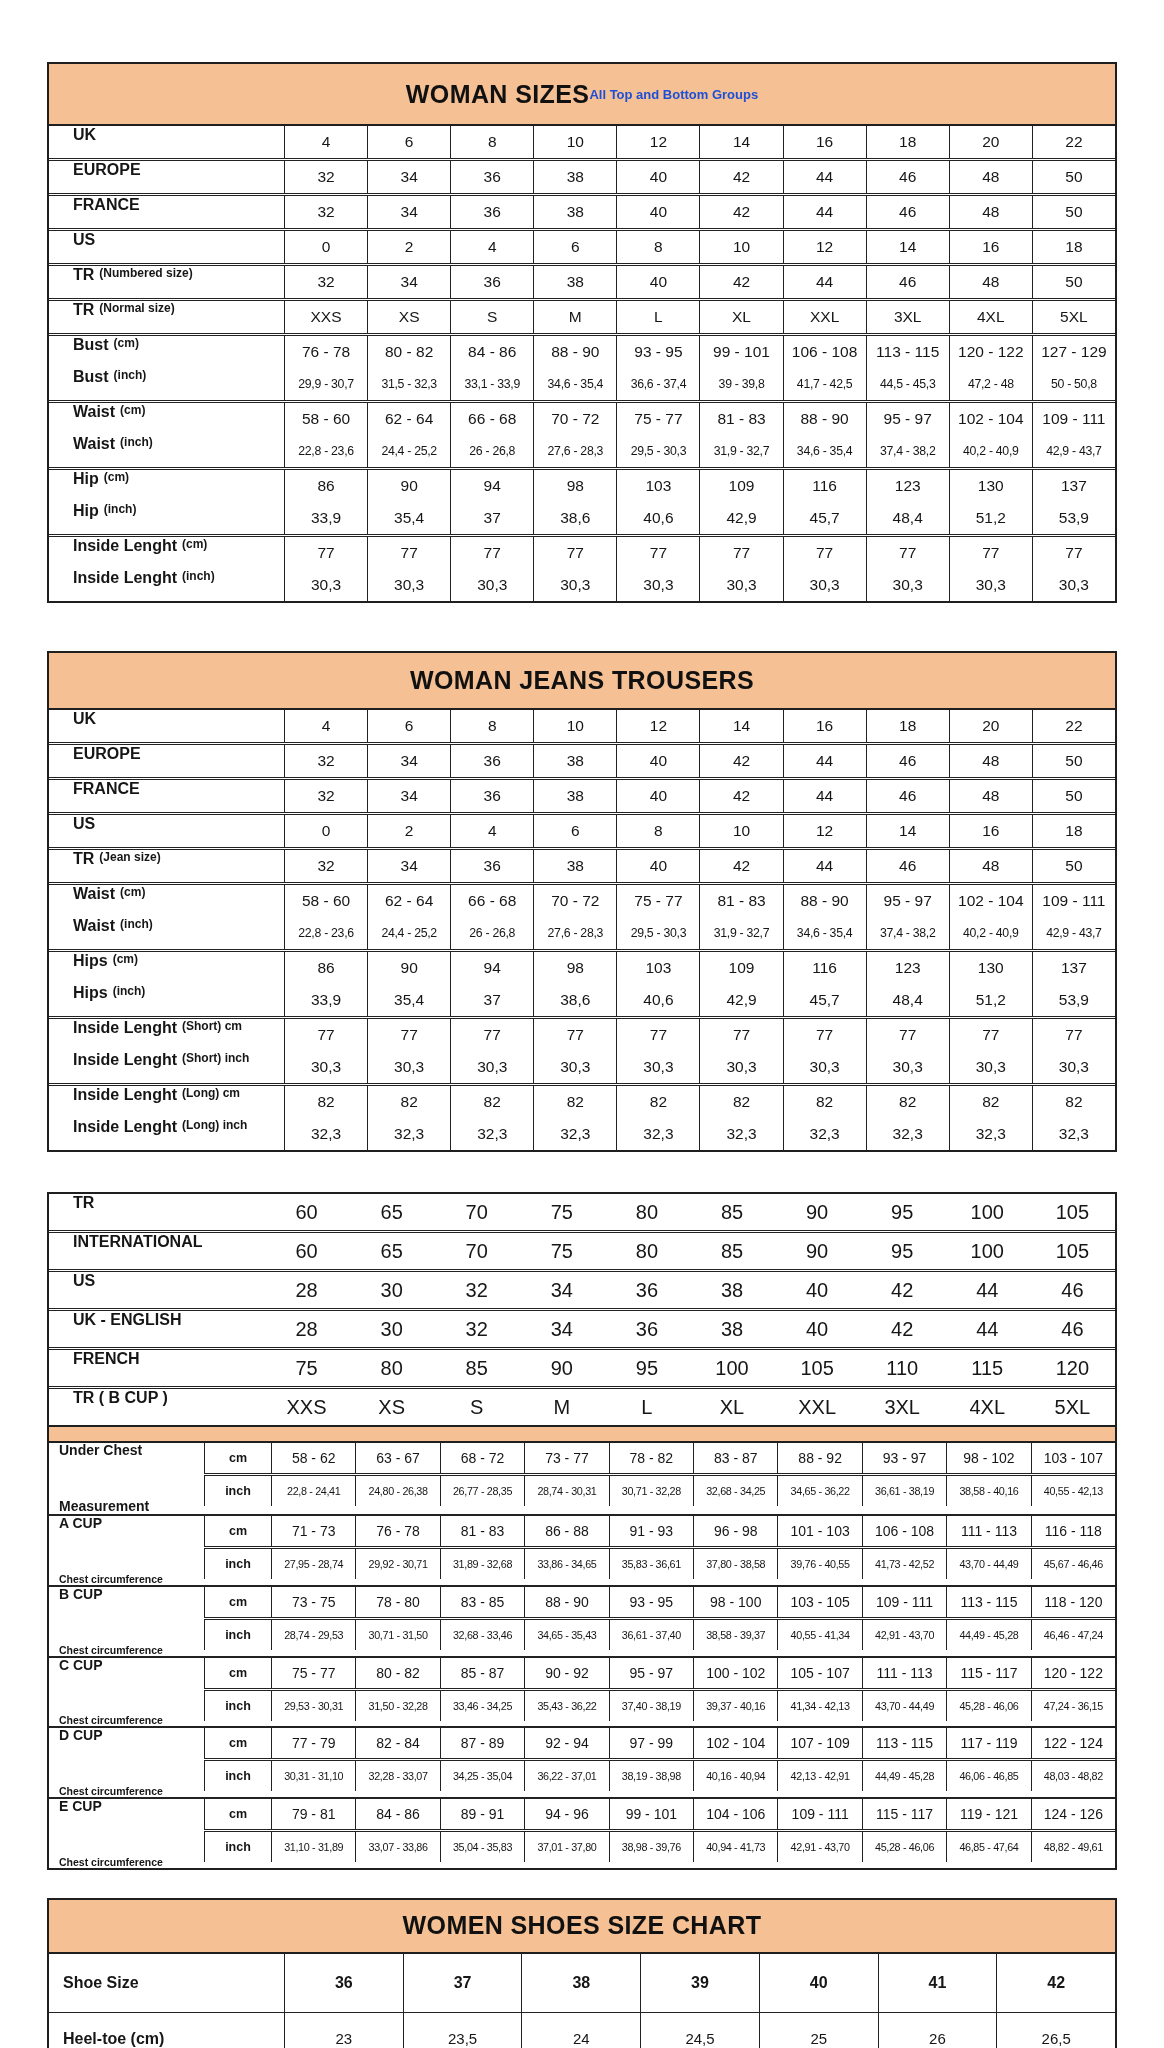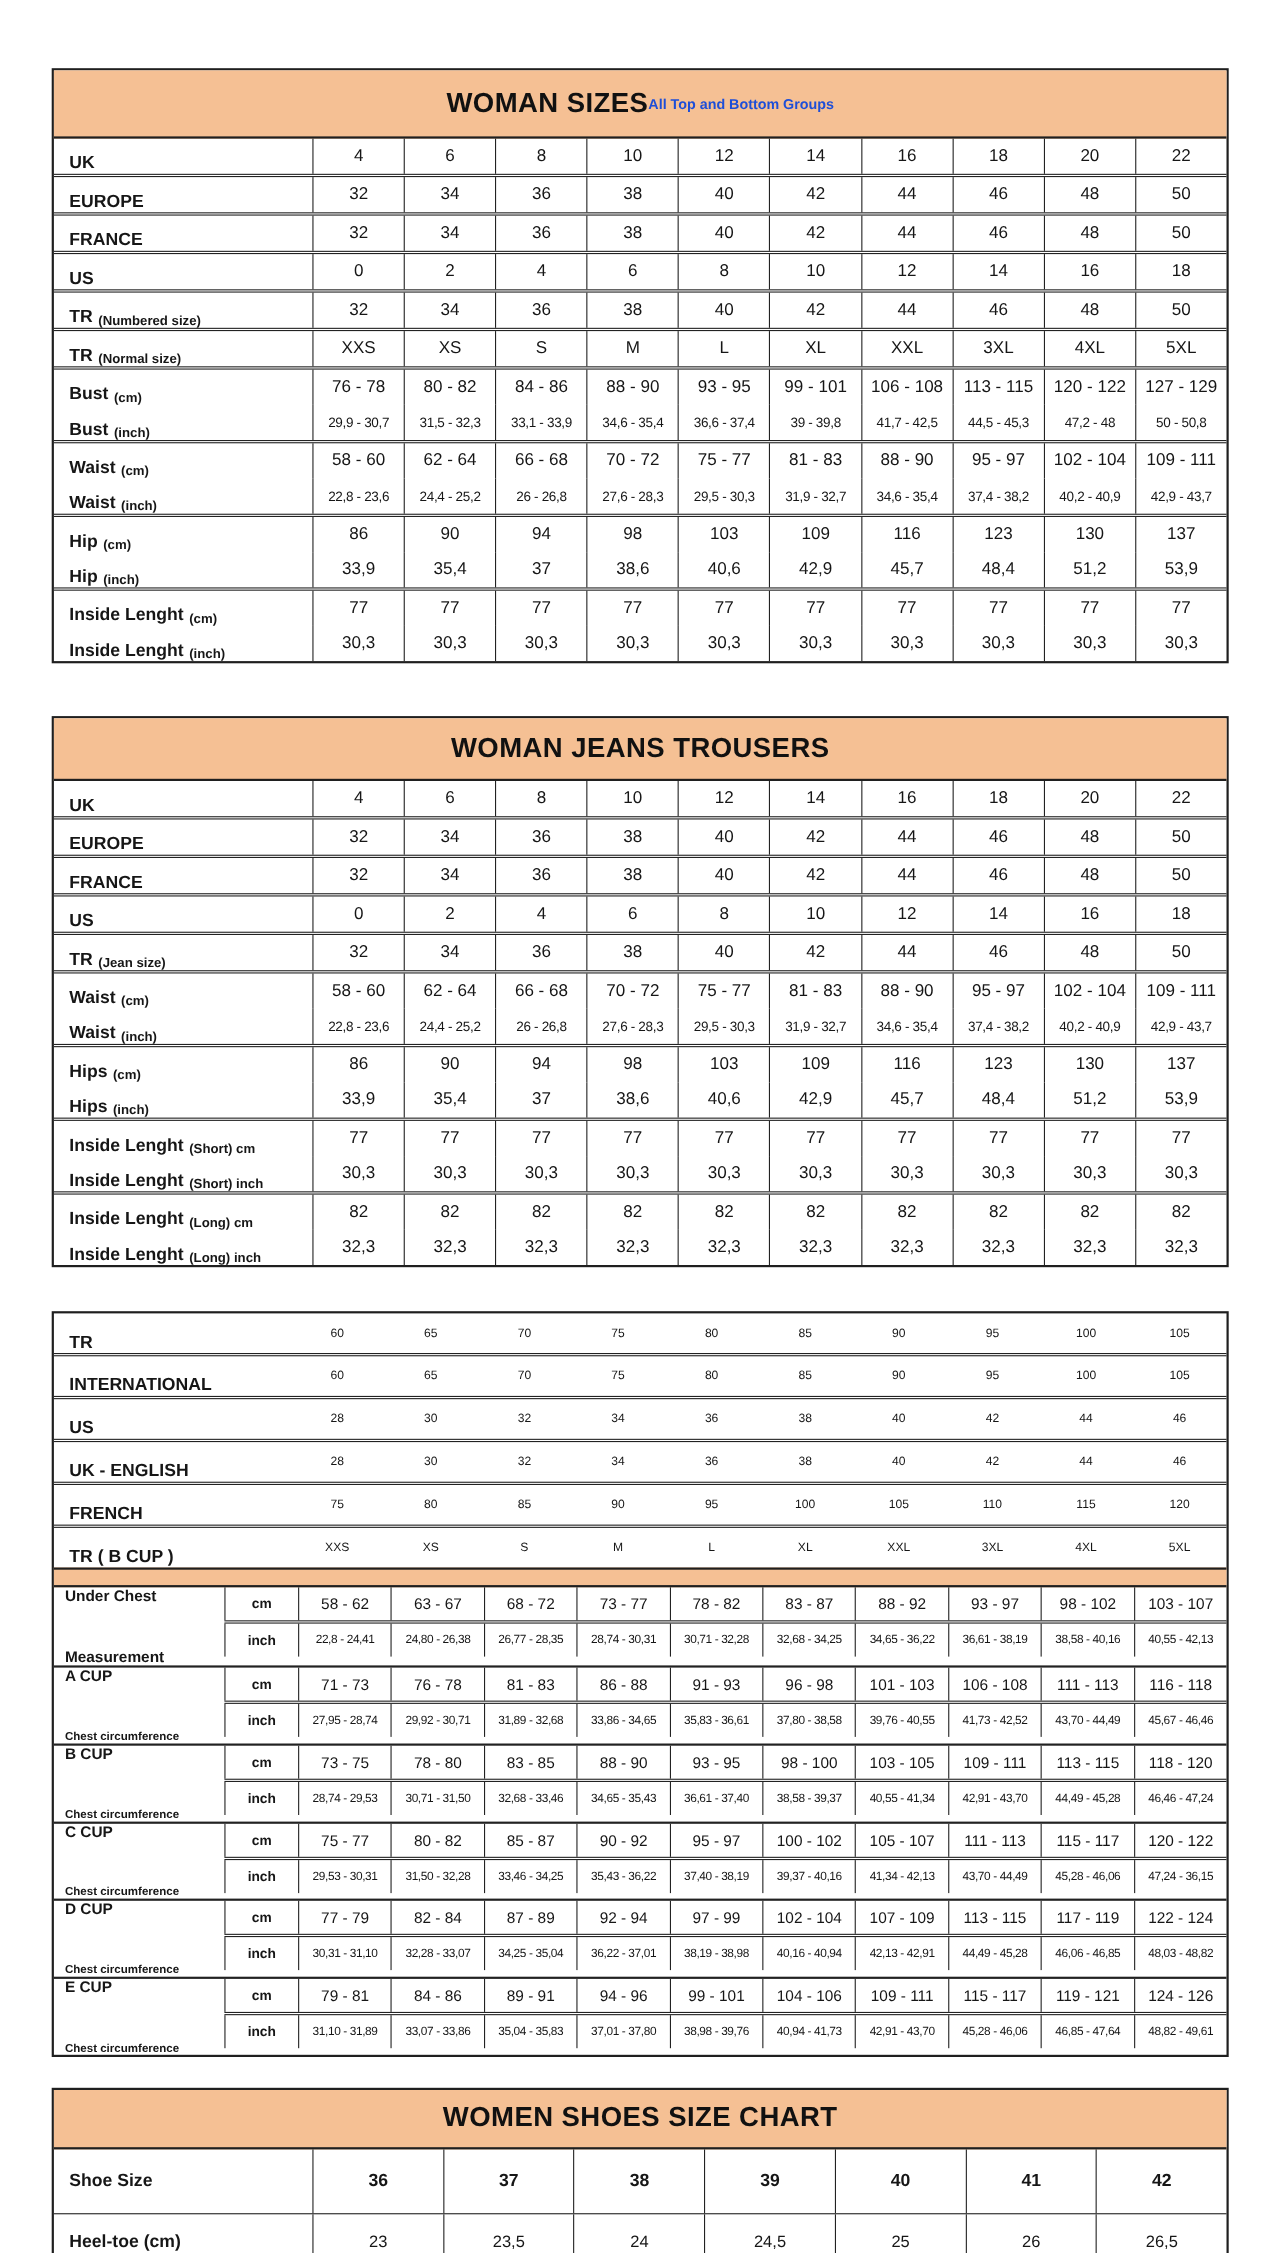--- a/index.html
+++ b/index.html
@@ -15,29 +15,29 @@
   .band.h-t1{height:60px;}
   .band.h-t2{height:55px;}
   .band.h-t3{height:52px;}
   .band.h-t4{height:52px;}
   .band-title{font-size:25px;font-weight:800;letter-spacing:.4px;color:#111;}
   .band-sub{font-size:13px;font-weight:700;margin-top:1px;color:#1d4ed8;}
 
   
   .group + .group{border-top:3px double #222;}
   .row{display:flex;align-items:stretch;height:32px;}
-  .label-cell{display:flex;align-items:flex-end;gap:5px;padding-left:14px;box-sizing:border-box;flex:0 0 235px;}
+  .label-cell{display:flex;align-items:flex-start;gap:5px;padding-left:24px;box-sizing:border-box;flex:0 0 235px;}
   .bra-top .label-cell{flex:0 0 215px;}
   .label-main{font-weight:700;font-size:16px;white-space:nowrap;}
   .label-note{font-weight:700;font-size:12px;white-space:nowrap;}
   .value-cell{flex:1 1 0;display:flex;align-items:center;justify-content:center;font-size:15.5px;white-space:nowrap;}
   .cols-bordered .value-cell{border-left:1.5px solid #222;}
   .row.small .value-cell{font-size:12.3px;letter-spacing:-.3px;}
   .bra-top .row{height:36px;}
-  .bra-top .value-cell{font-size:11px;}
+  .bra-top .value-cell{font-size:20px;}
 
   
   .peach-strip{height:14px;background:#F5C094;border-top:2px solid #1f1f1f;border-bottom:2px solid #1f1f1f;}
 
   
   .cup-group{display:flex;align-items:stretch;}
   .cup-group + .cup-group{border-top:2.5px solid #222;}
   .cup-label{flex:0 0 155px;display:flex;flex-direction:column;justify-content:center;padding-left:10px;box-sizing:border-box;gap:40px;}
   .cup-label .l-main{font-size:14px;font-weight:700;line-height:1.12;}
   .cup-label .l-note{font-size:10.5px;font-weight:600;margin-top:1px;}

